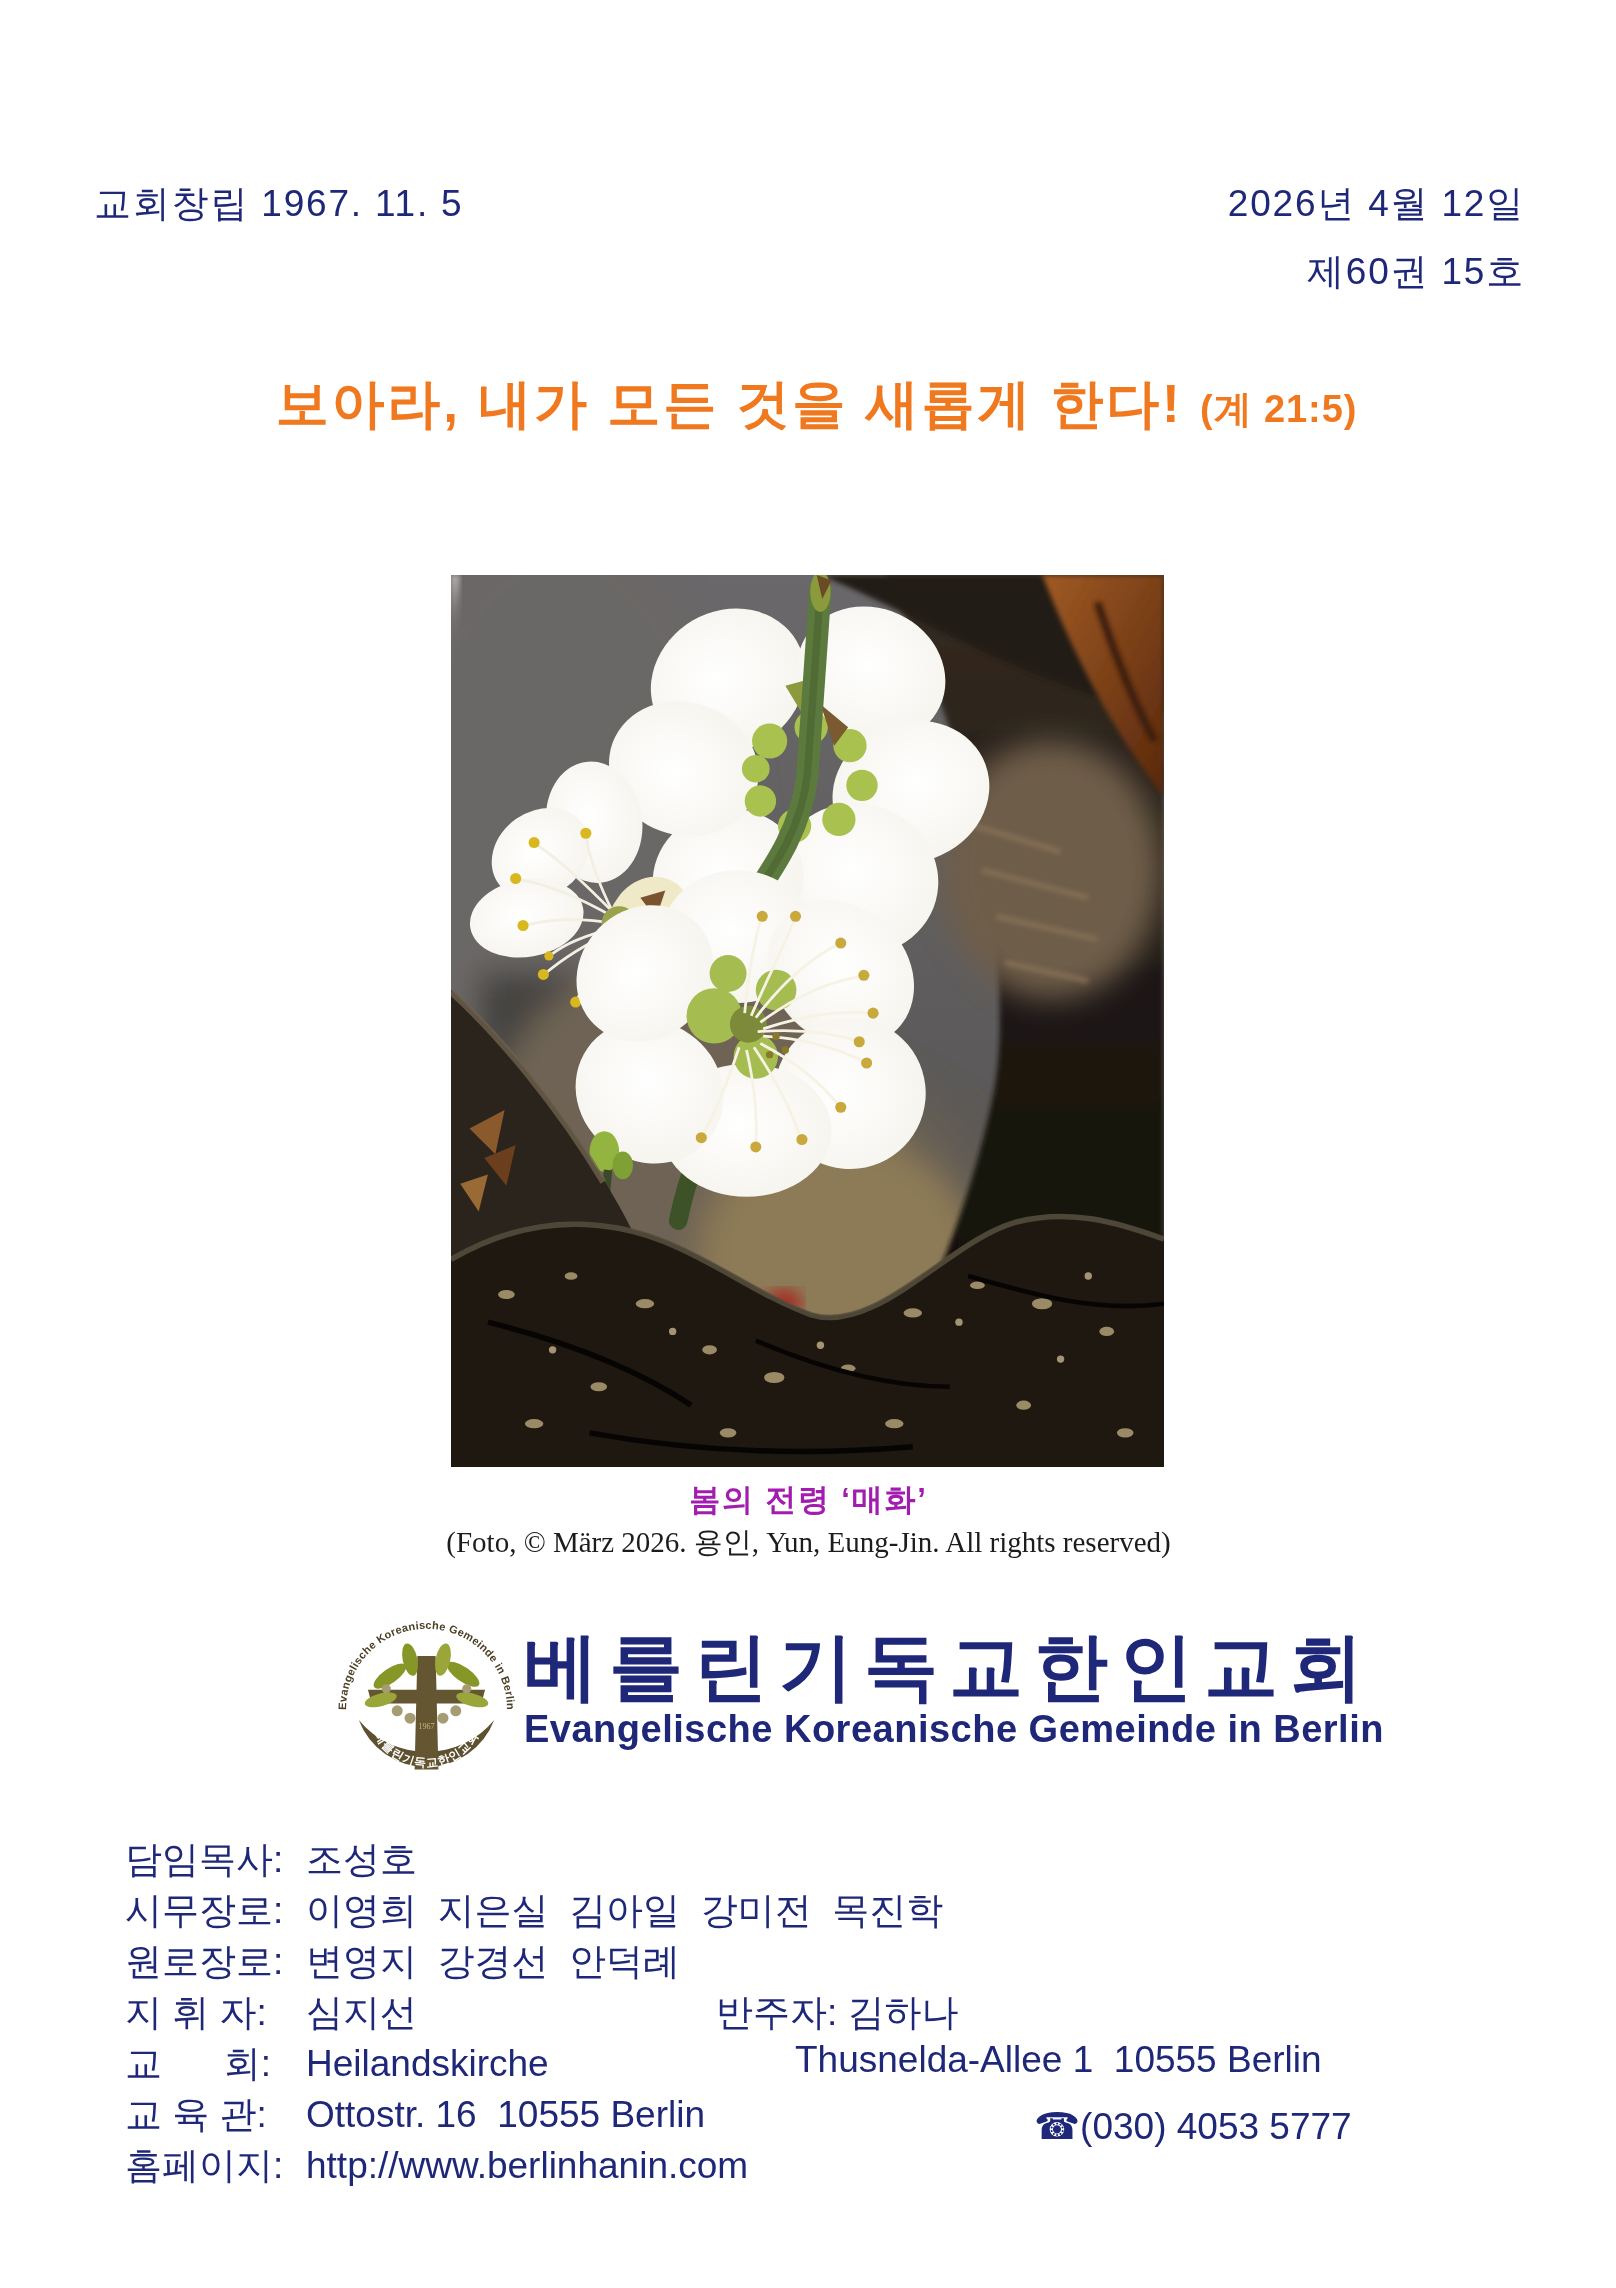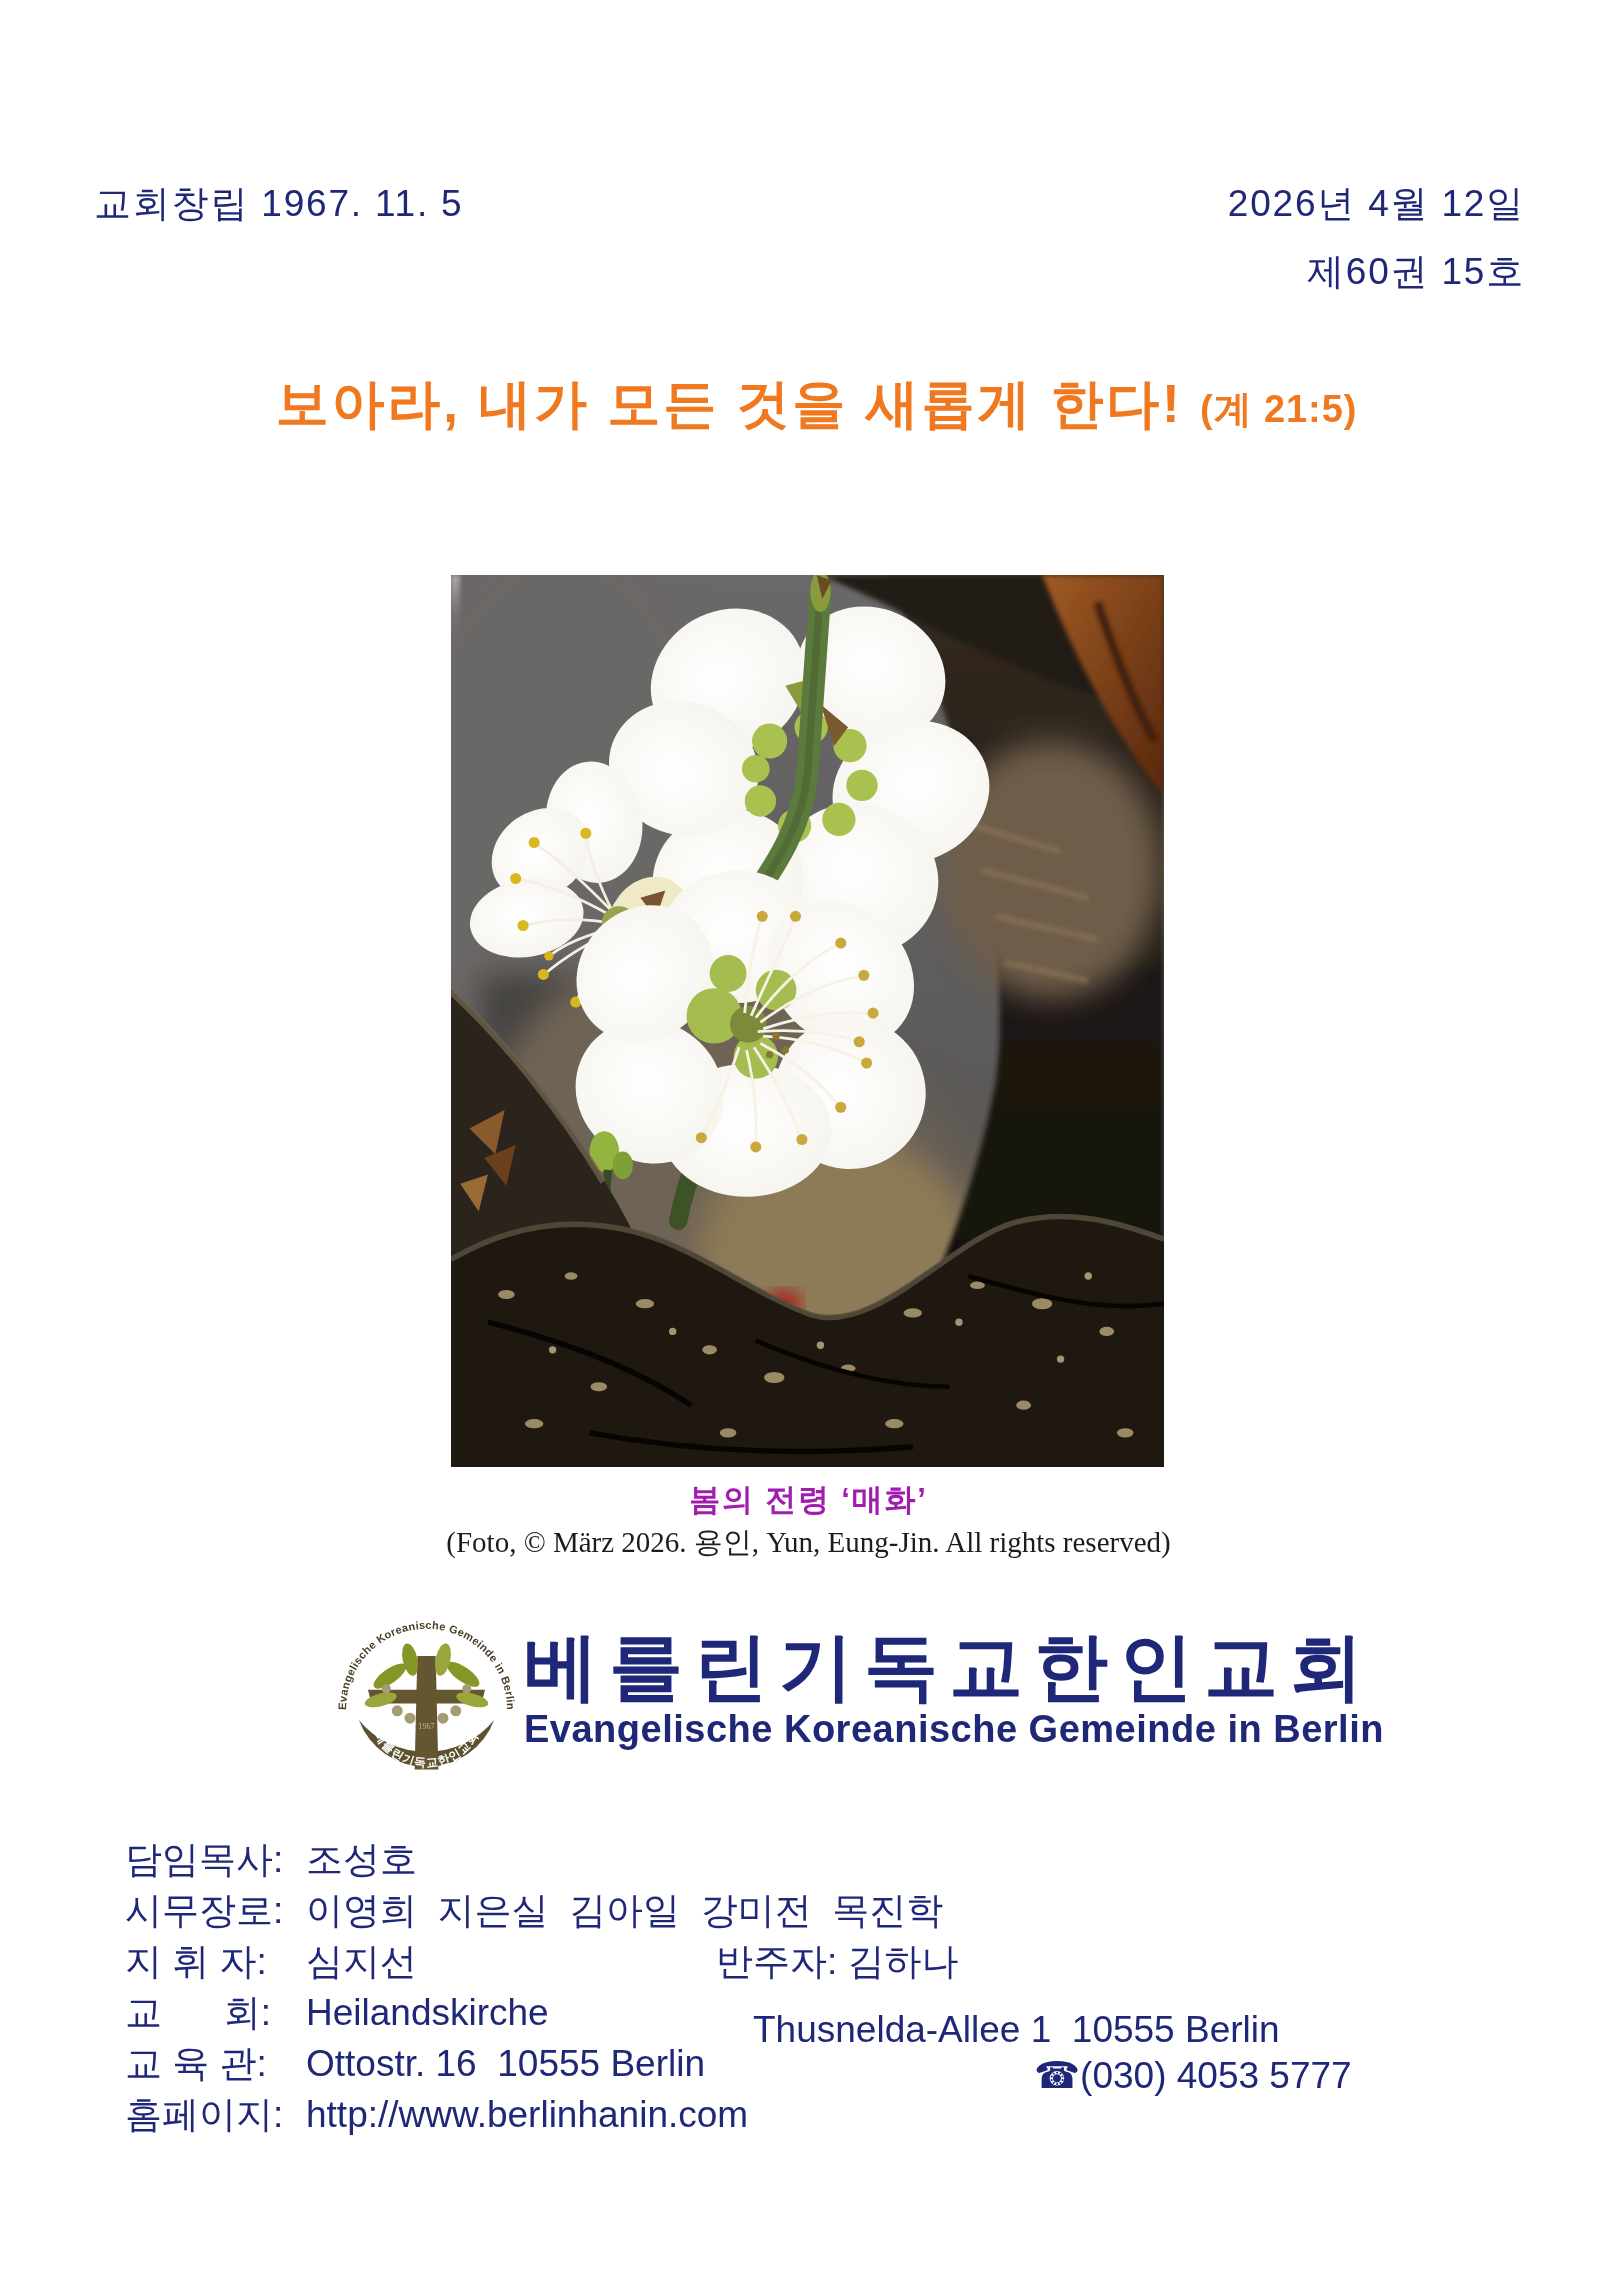--- a/index.html
+++ b/index.html
@@ -29,21 +29,21 @@
   .church-names{position:absolute;left:524px;top:1628px;width:812px;}
   .church-kr{color:#1F2878;font-size:74px;font-weight:bold;letter-spacing:11px;white-space:nowrap;line-height:78px;}
   .church-de{color:#1F2878;font-size:38px;font-weight:bold;letter-spacing:0.5px;white-space:pre;line-height:42px;margin-top:1.8px;}
   
   .info{position:absolute;left:125px;top:1835px;width:1440px;color:#1F2878;}
   .info-row{position:relative;height:51px;font-size:37px;white-space:pre;}
   .info-label{display:inline-block;min-width:181px;white-space:pre;}
   .info-value{white-space:pre;margin-top:28px;}
   .info-extra{position:absolute;top:0;white-space:pre;}
   .info-row.row-4 .info-extra{left:591px;}
-  .info-row.row-5 .info-extra{left:628px;margin-top:21px;}
+  .info-row.row-5 .info-extra{left:670px;}
   .info-row.row-6 .info-extra{left:909px;margin-top:15px;}
 </style>
 </head>
 <body>
 
 <div class="page">
 
   <div class="hdr-founded navy">교회창립 1967. 11. 5</div>
   <div class="hdr-right navy">2026년 4월 12일</div>
   <div class="hdr-issue navy">제60권 15호</div>
@@ -317,20 +317,21 @@
   </div>
 
   <div class="church-names">
     <div class="church-kr">베를린기독교한인교회</div>
     <div class="church-de">Evangelische Koreanische Gemeinde in Berlin</div>
   </div>
 
   <div class="info">
       <div class="info-row row-1"><span class="info-label">담임목사:</span><span class="info-value">조성호</span></div>
       <div class="info-row row-2"><span class="info-label">시무장로:</span><span class="info-value">이영희  지은실  김아일  강미전  목진학</span></div>
+      <div class="info-row row-3"><span class="info-label">원로장로:</span><span class="info-value">변영지  강경선  안덕례</span></div>
       <div class="info-row row-4"><span class="info-label">지 휘 자:</span><span class="info-value">심지선</span><span class="info-extra">반주자: 김하나</span></div>
       <div class="info-row row-5"><span class="info-label">교      회:</span><span class="info-value">Heilandskirche</span><span class="info-extra">Thusnelda-Allee 1  10555 Berlin</span></div>
       <div class="info-row row-6"><span class="info-label">교 육 관:</span><span class="info-value">Ottostr. 16  10555 Berlin</span><span class="info-extra"><span class="">☎</span>(030) 4053 5777</span></div>
       <div class="info-row row-7"><span class="info-label">홈페이지:</span><span class="info-value">http://www.berlinhanin.com</span></div>
     </div>
 
 </div>
 
 
 </body></html>

